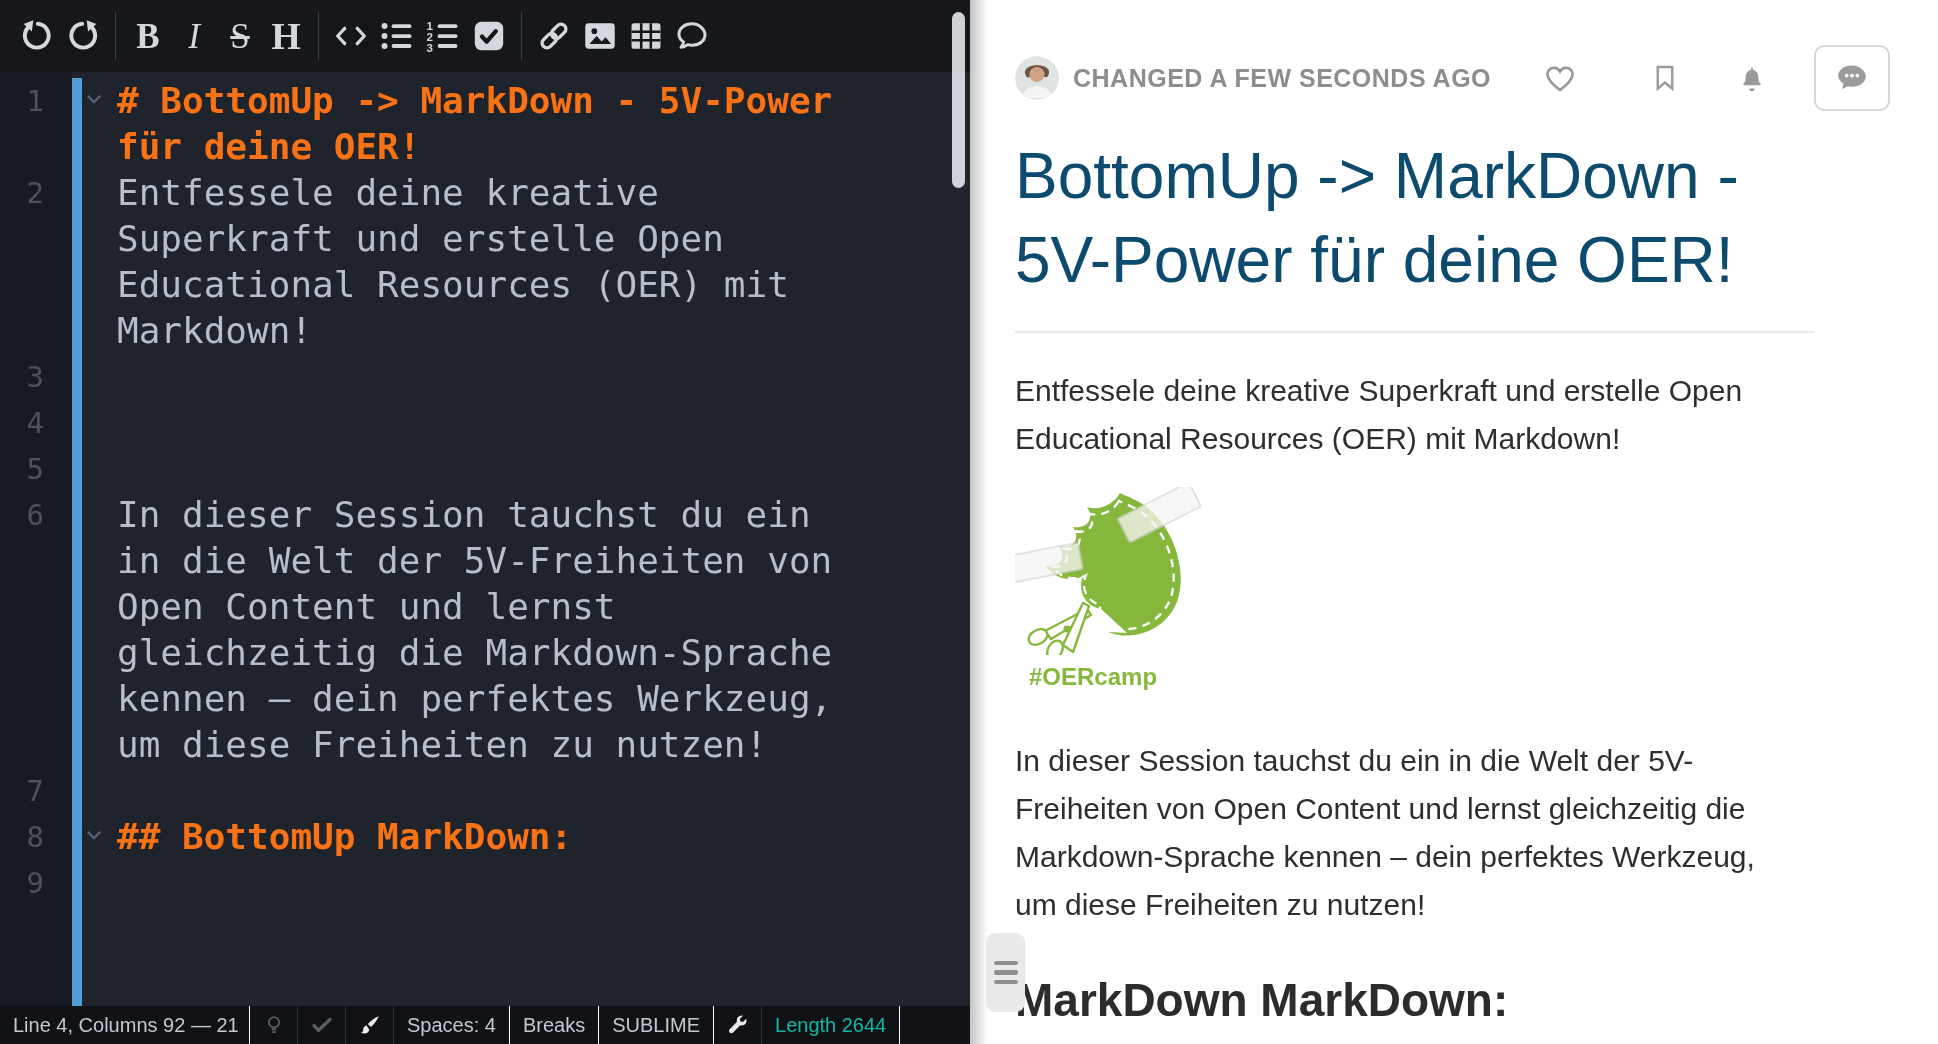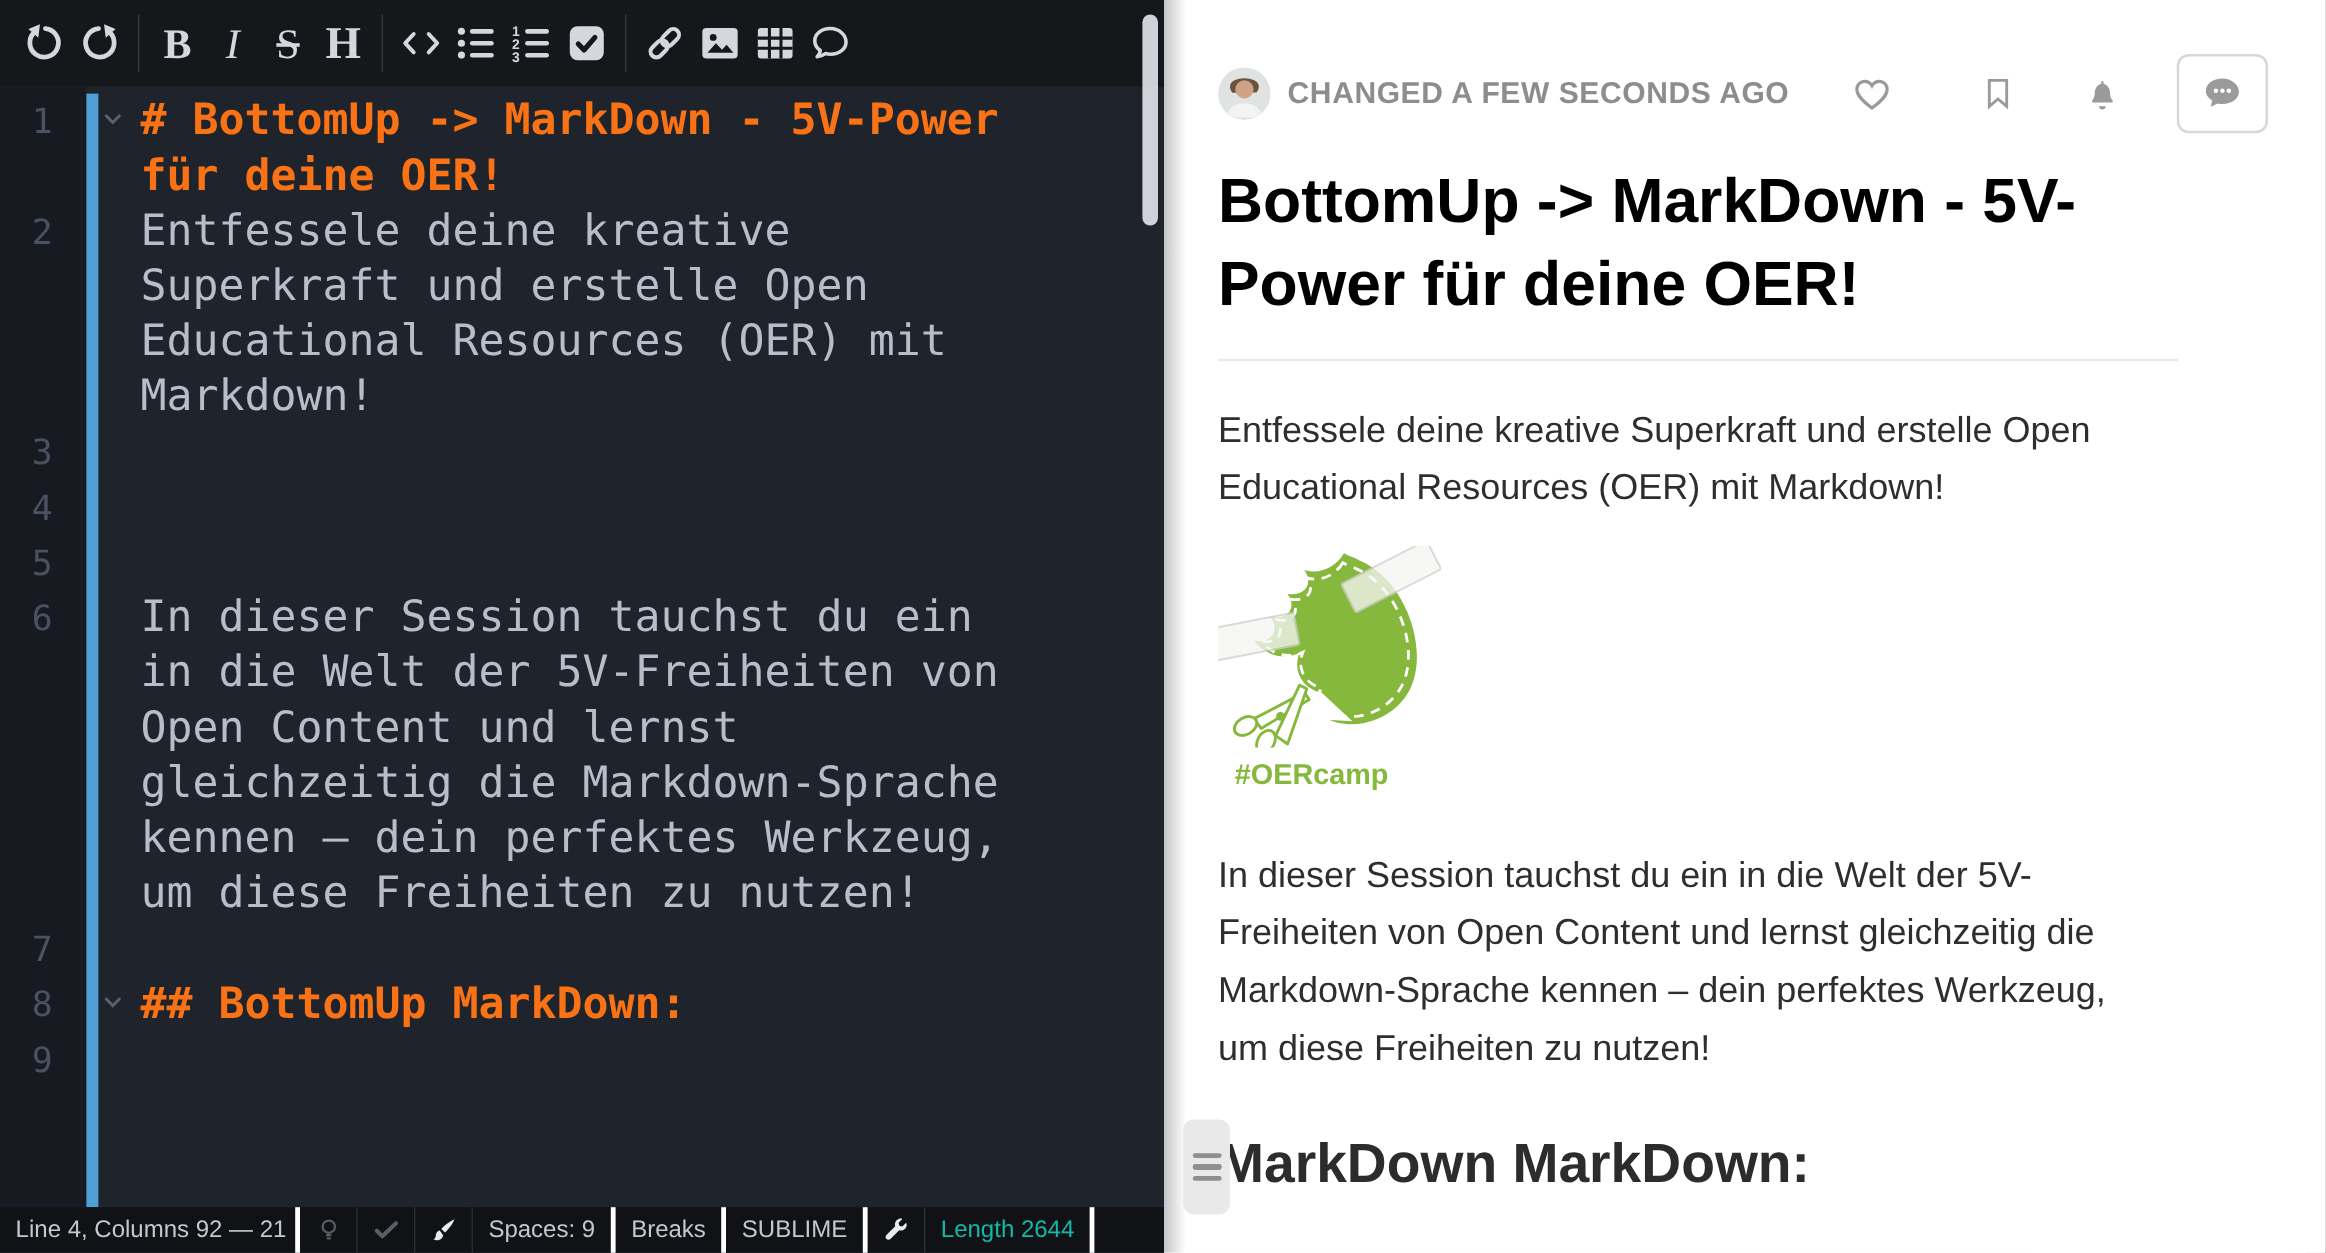--- a/index.html
+++ b/index.html
@@ -37,21 +37,21 @@
   .tok-bang{color:#c3c9d4;}
   .tok-bracket{color:#a9ba68;}
   .tok-url{color:#619bd2;}
   .caret{display:inline-block;width:3px;height:40px;background:#57a6f0;vertical-align:-8px;margin:0 -1.5px;}
 
   .ed-scrollbar{position:absolute;right:5px;top:12px;width:13px;height:176px;border-radius:7px;
     background:rgba(222,226,231,0.92);z-index:5;}
 
   .ed-status{position:absolute;bottom:0;left:0;right:0;height:38px;background:#101216;
     display:flex;align-items:stretch;font-size:20px;line-height:38px;color:#c3c8d1;z-index:6;}
-  .sb-cell{border-right:4px solid #ffffff;padding:0 13px;white-space:nowrap;overflow:hidden;}
+  .sb-cell{border-right:1px solid #ffffff;padding:0 13px;white-space:nowrap;overflow:hidden;}
   .sb-icon{width:48px;flex:0 0 48px;display:flex;align-items:center;justify-content:center;
     border-right:1px solid #2e323a;color:#e8eaee;}
   .sb-icon.dim{color:#585d66;}
   .sb-pos{width:250px;flex:0 0 250px;padding-right:2px;}
   .sb-length{color:#14b8a6;}
   .sb-fill{flex:1;border:none;}
 
   
   .preview{position:absolute;left:970px;top:0;right:16px;height:1044px;background:#fff;overflow:hidden;}
   .divider-shadow{position:absolute;left:0;top:0;bottom:0;width:18px;z-index:1;
@@ -62,21 +62,21 @@
   .pv-meta{margin-left:14px;font-size:25px;font-weight:600;letter-spacing:0.5px;color:#8d8d8d;}
   .pv-actions{margin-left:auto;display:flex;align-items:center;}
   .act-icon{color:#9a9a9a;cursor:pointer;display:flex;align-items:center;}
   .act-heart{margin-right:72px;}
   .act-bookmark{margin-right:56px;}
   .act-bell{margin-right:46px;}
   .chat-btn{width:76px;height:66px;border:2px solid #d7d7d7;border-radius:10px;background:#fff;
     display:flex;align-items:center;justify-content:center;cursor:pointer;}
 
   .pv-content{padding-left:45px;width:845px;}
-  .pv-title{margin:22px 0 0;font-size:52px;line-height:1.32;font-weight:700;color:#000000;max-width:800px;}
+  .pv-title{margin:22px 0 0;font-size:64px;line-height:1.32;font-weight:400;color:#0c4a6e;max-width:800px;}
   .pv-hr{height:2px;background:#e9e9e9;width:800px;border:none;margin:28px 0 0;}
   .pv-p{margin:34px 0 0;font-size:30px;line-height:48px;color:#2e2e2e;max-width:780px;}
   .logo-block{margin-top:24px;}
   .logo-caption{margin:4px 0 0 14px;font-size:24px;font-weight:700;color:#85b83c;}
   .pv-p2{margin-top:46px;}
   .pv-h2{margin:44px 0 0;font-size:46px;font-weight:700;color:#2c2c2c;}
 
   .handle{position:absolute;left:16px;top:933px;width:39px;height:79px;background:#e9e9e9;
     border-radius:9px;z-index:3;display:flex;flex-direction:column;align-items:center;
     justify-content:center;gap:5px;cursor:col-resize;}
@@ -239,21 +239,21 @@
     <div class="sb-icon dim">
       <svg width="24" height="24" viewBox="0 0 24 24" fill="none" stroke="currentColor" stroke-width="3.4" stroke-linecap="round" stroke-linejoin="round">
           <path d="M4 12.6l4.6 4.6L20 6.4"></path>
         </svg>
     </div>
     <div class="sb-icon">
       <svg width="24" height="24" viewBox="0 0 24 24" fill="currentColor">
           <path d="M20.8 3.2c-2.9.8-8.5 4.7-11 7.9l3 3c3.2-2.5 7.1-8.1 7.9-11 .1-.4-.3-.8-.7-.7zM8.5 12.5c-2 .4-3.2 2-3.4 4.4-.1 1.3-.7 2.2-2 2.9 1.3.7 2.8 1 4.2.7 2.3-.4 3.7-1.9 4-4.1z"></path>
         </svg>
     </div>
-    <div class="sb-cell">Spaces: 9</div>
+    <div class="sb-cell">Spaces: 4</div>
     <div class="sb-cell">Breaks</div>
     <div class="sb-cell">SUBLIME</div>
     <div class="sb-icon">
       <svg width="22" height="22" viewBox="0 0 24 24" fill="currentColor">
           <path d="M21.2 6.1c0-.4-.5-.6-.8-.3l-3 3-2.7-.7-.7-2.7 3-3c.3-.3.1-.8-.3-.8-3-.4-5.7 1.8-6 4.7-.1.8 0 1.5.2 2.2l-8 8c-1 1-1 2.7 0 3.7s2.7 1 3.7 0l8-8c.7.2 1.4.3 2.2.2 2.9-.3 5.1-3 4.4-6.3z"></path>
         </svg>
     </div>
     <div class="sb-cell sb-length">Length 2644</div>
     <div class="sb-cell sb-fill"></div>
   </div>

